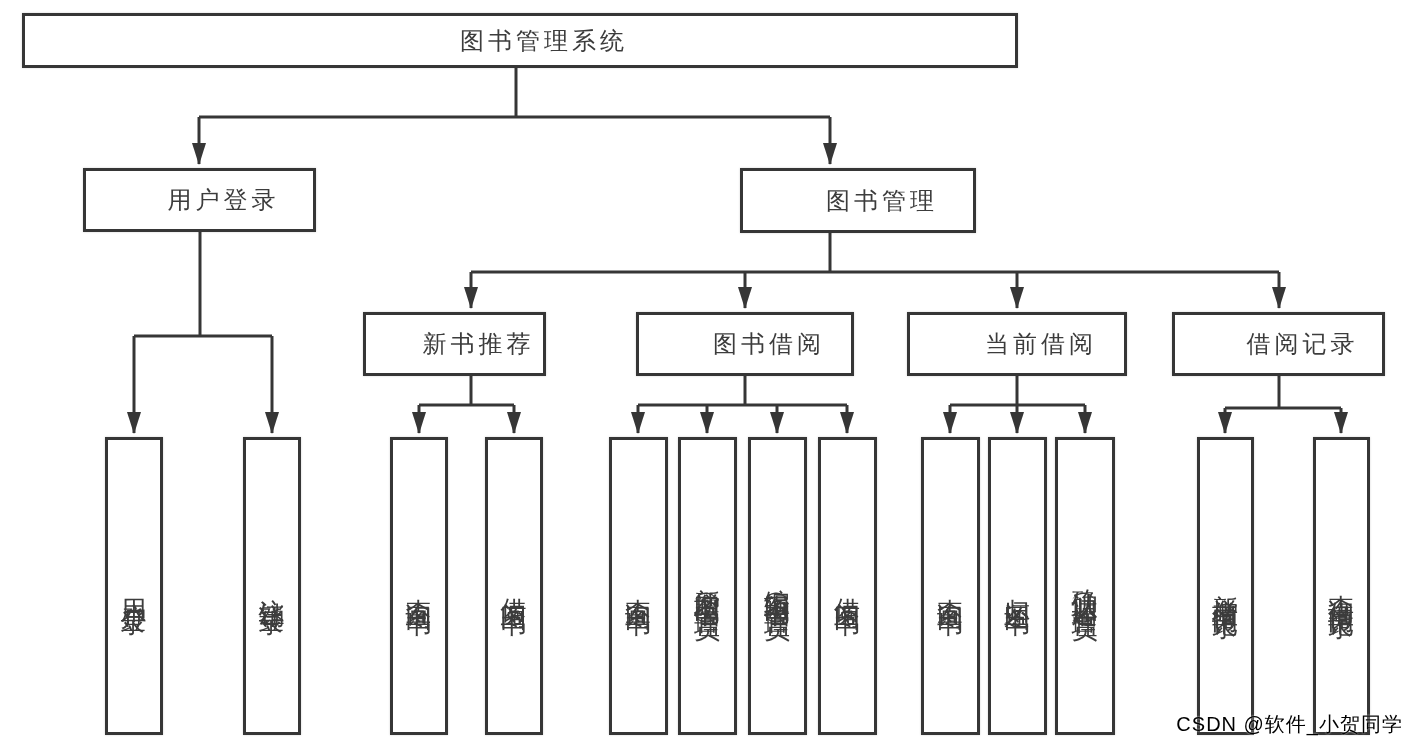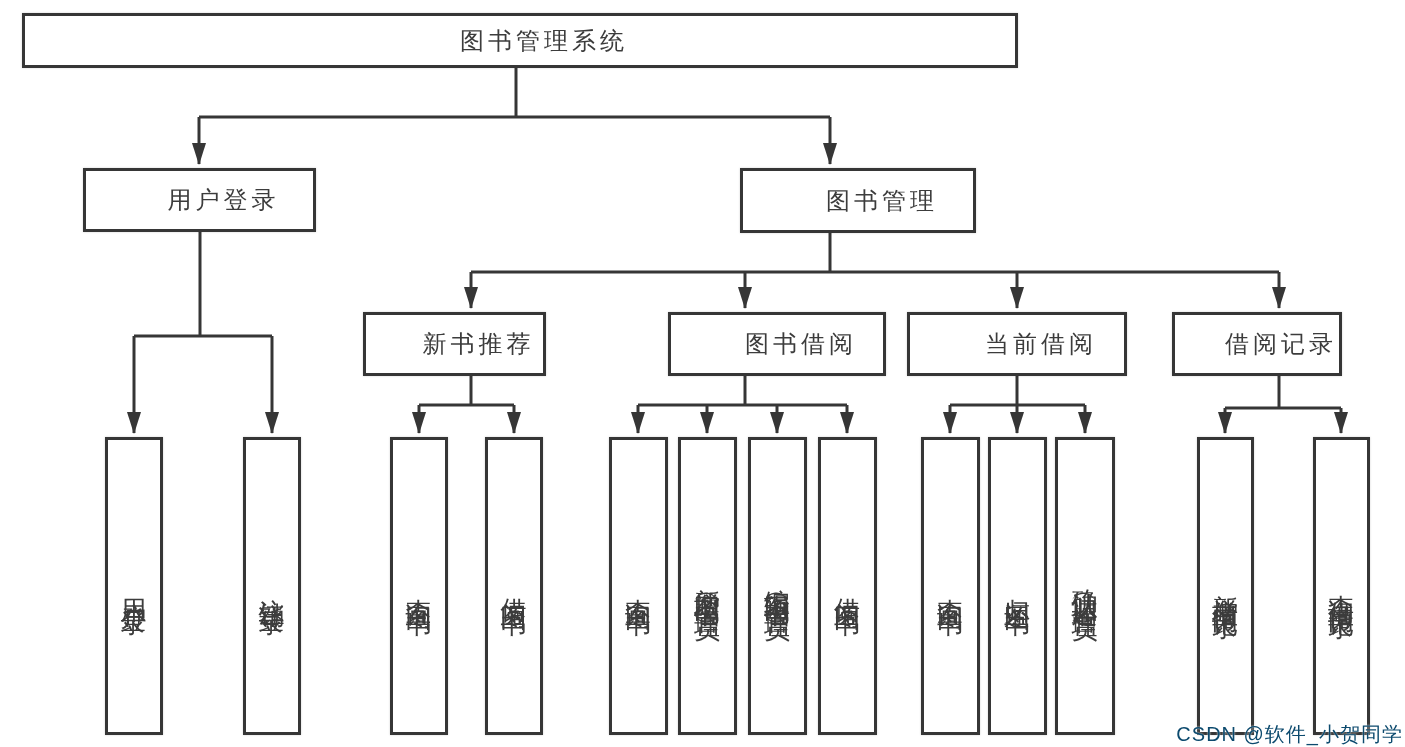--- a/index.html
+++ b/index.html
@@ -47,24 +47,23 @@
     font-size: 26px;
     letter-spacing: 4px;
     line-height: 1;
   }
   .watermark {
     position: absolute;
     top: 711px;
     right: 2px;
     font-size: 20px;
     letter-spacing: 1px;
-    color: #0c4a6e;
+    color: #000000;
     white-space: nowrap;
     text-shadow: 0 0 2px #ffffff;
-    margin-top: 10px;
   }
 </style>
 </head>
 <body>
 
 <div id="canvas">
 
   <svg id="connectors" width="1405" height="747" viewBox="0 0 1405 747">
     <defs>
       <marker id="arrow" viewBox="0 0 22 14" refX="21" refY="7" markerWidth="22" markerHeight="14" markerUnits="userSpaceOnUse" orient="auto">
@@ -126,23 +125,23 @@
       <path d="M1341,408 V433" marker-end="url(#arrow)"></path>
     </g>
   </svg>
 
   <div class="node hbox" style="left:22px; top:13px; width:996px; height:55px;">图书管理系统</div>
 
   <div class="node hbox" style="left:83px; top:168px; width:233px; height:64px;">用户登录</div>
   <div class="node hbox" style="left:712px; top:168px; width:236px; height:65px;margin-left:28px;">图书管理</div>
 
   <div class="node hbox" style="left:363px; top:312px; width:183px; height:64px;">新书推荐</div>
-  <div class="node hbox" style="left:636px; top:312px; width:218px; height:64px;margin-left:32px;">图书借阅</div>
+  <div class="node hbox" style="left:636px; top:312px; width:218px; height:64px;">图书借阅</div>
   <div class="node hbox" style="left:907px; top:312px; width:220px; height:64px;">当前借阅</div>
-  <div class="node hbox" style="left:1172px; top:312px; width:170px; height:64px;text-align:center;">借阅记录</div>
+  <div class="node hbox" style="left:1172px; top:312px; width:213px; height:64px;text-align:center;">借阅记录</div>
 
   <div class="node vbox" style="left:105px; width:58px;">用户登录</div>
   <div class="node vbox" style="left:243px; width:58px;">注销登录</div>
 
   <div class="node vbox" style="left:390px; width:58px;">查询图书</div>
   <div class="node vbox" style="left:485px; width:58px;">借阅图书</div>
 
   <div class="node vbox" style="left:609px; width:59px;">查询图书</div>
   <div class="node vbox" style="left:678px; width:59px;">新增图书（管理员）</div>
   <div class="node vbox" style="left:748px; width:59px;">编辑图书（管理员）</div>

